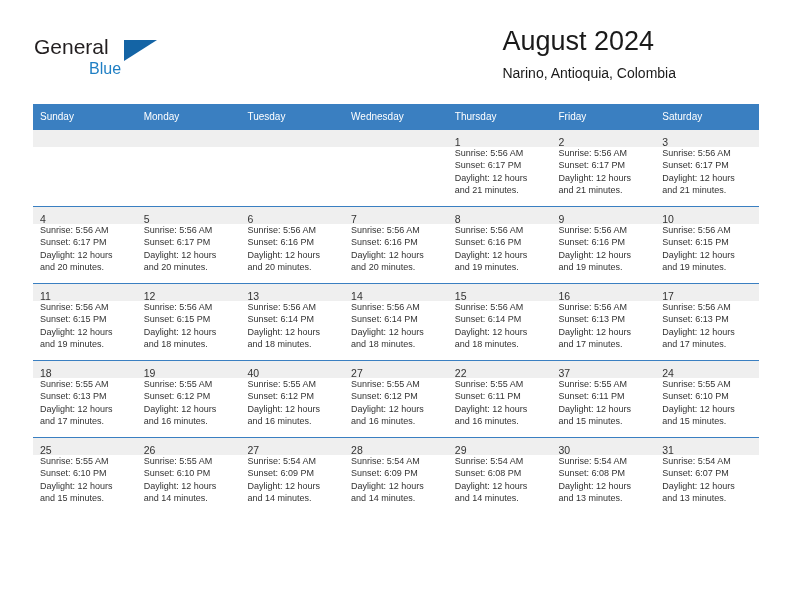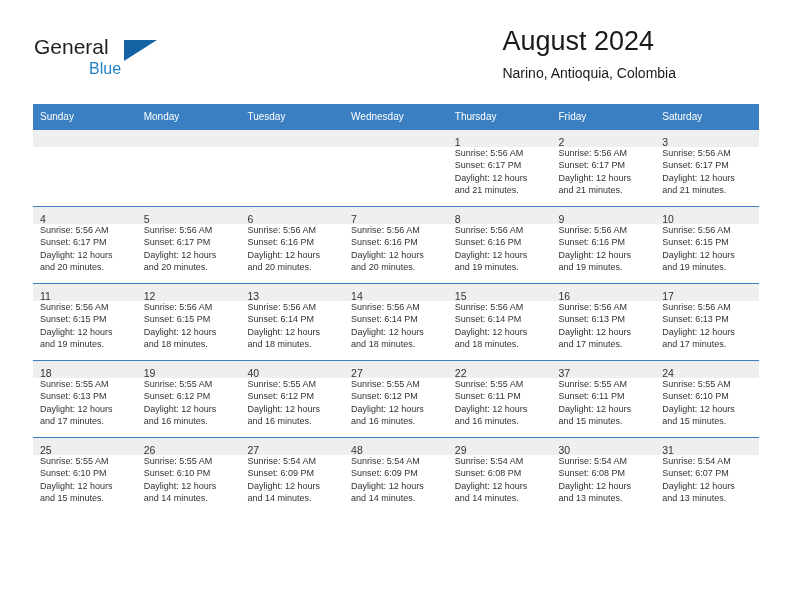--- a/index.html
+++ b/index.html
@@ -494,21 +494,21 @@
               <div class="info">
                 <div>Sunrise: 5:54 AM</div>
                 <div>Sunset: 6:09 PM</div>
                 <div>Daylight: 12 hours</div>
                 <div>and 14 minutes.</div>
               </div>
             </div>
           </td>
           <td>
             <div class="cell-inner">
-              <div class="daynum-strip"><span class="daynum">48</span></div>
+              <div class="daynum-strip"><span class="daynum">28</span></div>
               <div class="info">
                 <div>Sunrise: 5:54 AM</div>
                 <div>Sunset: 6:09 PM</div>
                 <div>Daylight: 12 hours</div>
                 <div>and 14 minutes.</div>
               </div>
             </div>
           </td>
           <td>
             <div class="cell-inner">

